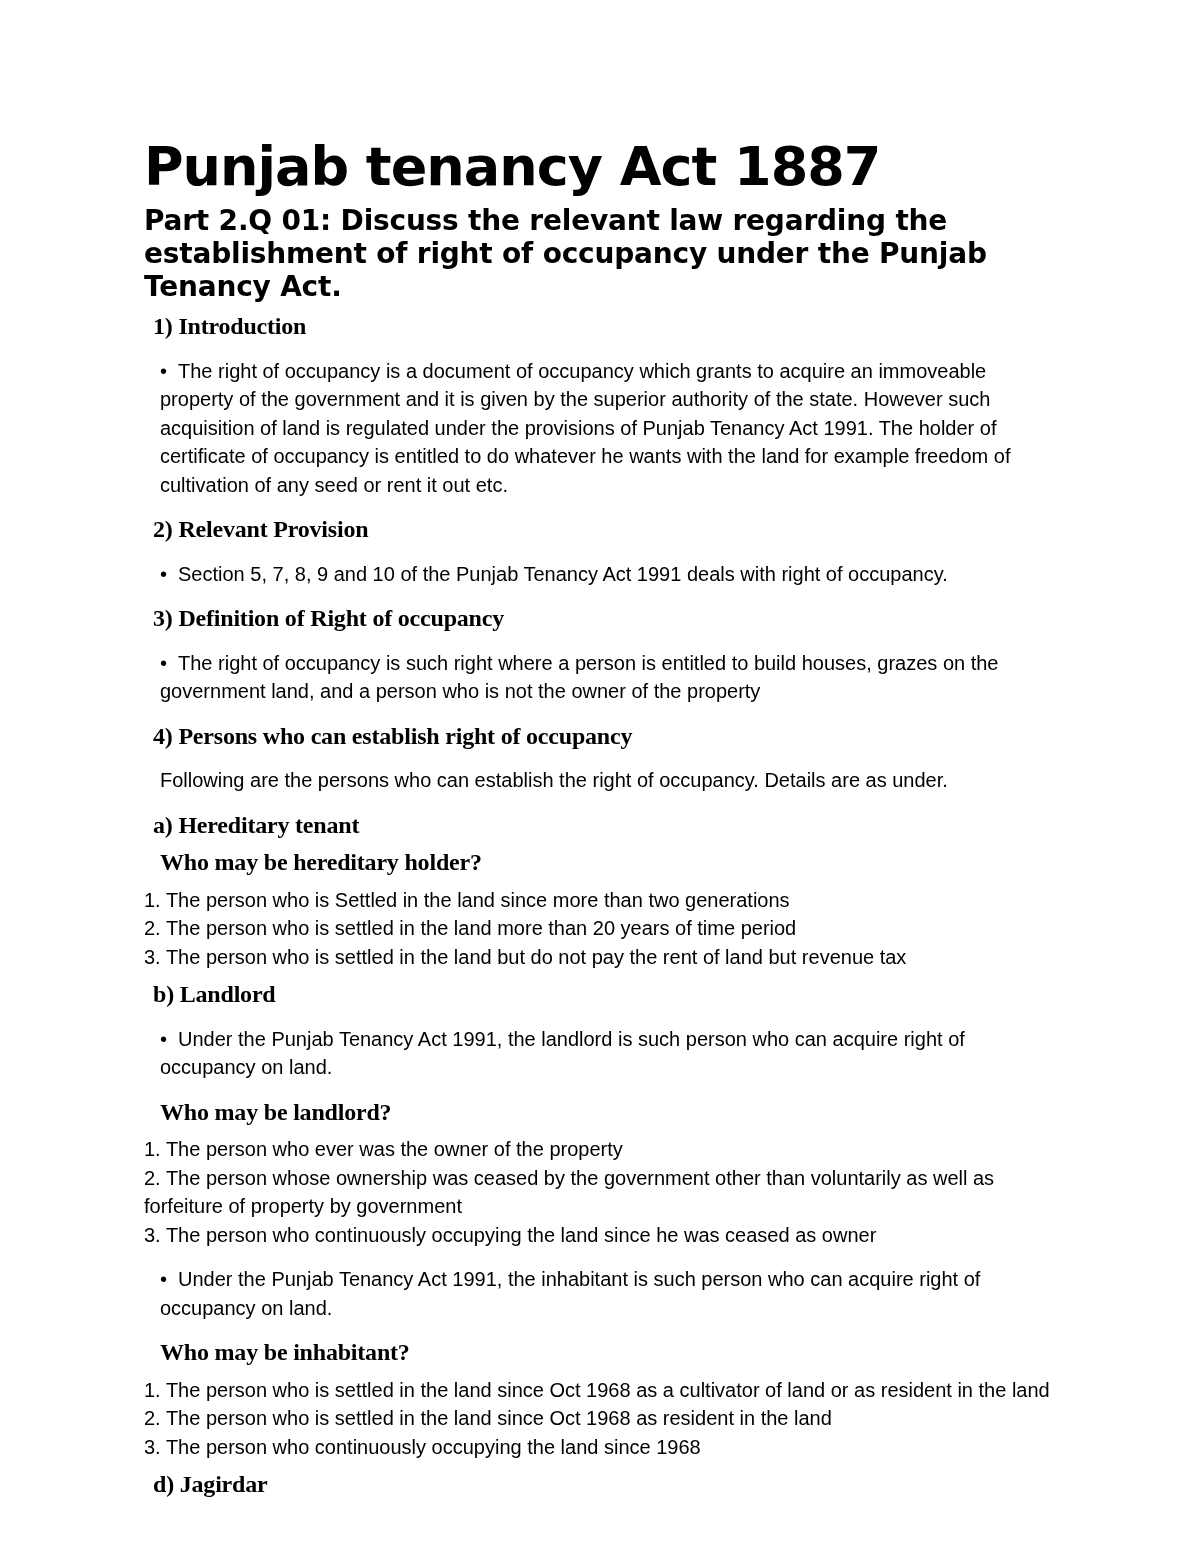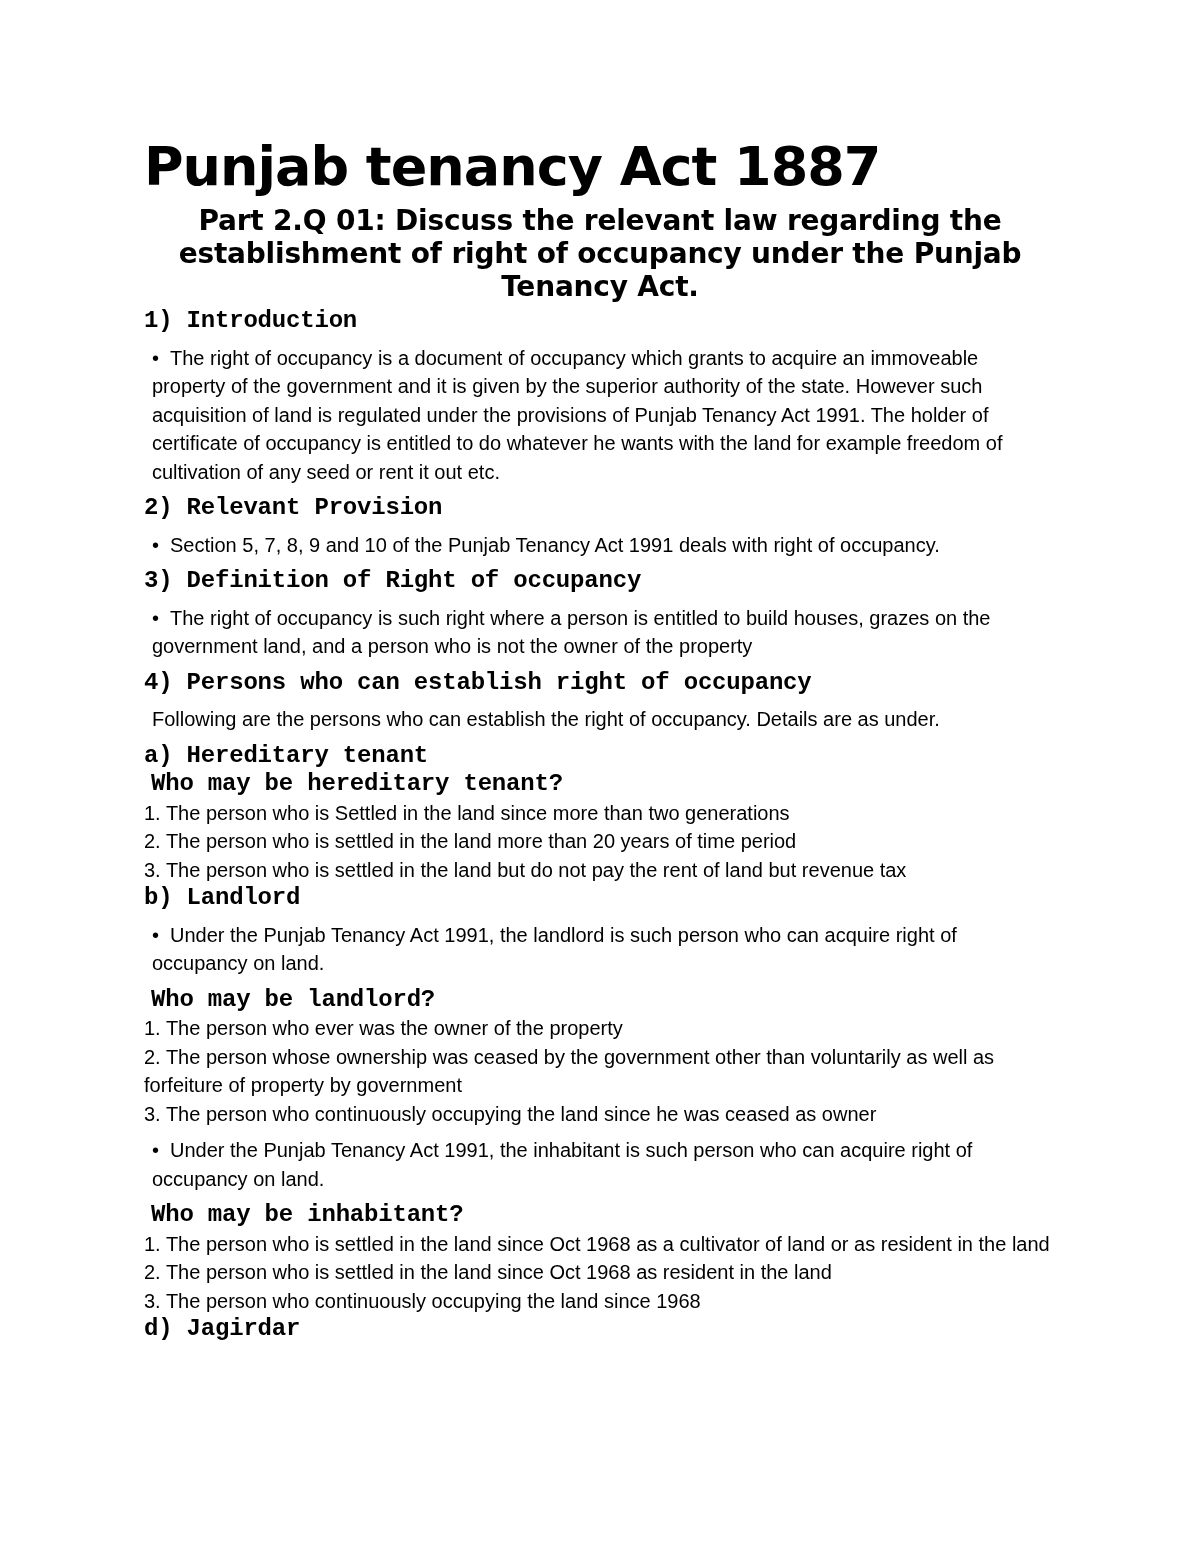--- a/index.html
+++ b/index.html
@@ -22,36 +22,35 @@
     letter-spacing: -1px;
     margin: 0 0 8px 0;
   }
   .doc-question {
     font-family: "DejaVu Sans", sans-serif;
     font-weight: bold;
     font-size: 28px;
     line-height: 33px;
     letter-spacing: -0.2px;
     margin: 0 0 4px 0;
-    text-align: center;
   }
   .sec-heading {
-    font-family: Liberation Mono, monospace;
+    font-family: Liberation Serif, serif;
     font-weight: bold;
     font-size: 24px;
     line-height: 28.5px;
     letter-spacing: -0.2px;
-    margin: 0;
+    margin: 9px;
   }
   .sec-heading.indent { padding-left: 7px; }
   .body-text {
     font-family: "Liberation Sans", sans-serif;
     font-size: 20px;
     line-height: 28.5px;
-    margin: 8px;
+    margin: 16px;
   }
   .bullet-glyph {
     display: inline-block;
     margin-right: 11px;
     font-size: 20px;
   }
   .list-item { margin: 0; }
 </style>
 </head>
 <body>
@@ -69,21 +68,21 @@
   <p class="body-text"><span class="bullet-glyph">•</span><span>Section 5, 7, 8, 9 and 10 of the Punjab Tenancy Act 1991 deals with right of occupancy.</span></p>
 
   <h3 class="sec-heading">3) Definition of Right of occupancy</h3>
   <p class="body-text"><span class="bullet-glyph">•</span><span>The right of occupancy is such right where a person is entitled to build houses, grazes on the government land, and a person who is not the owner of the property</span></p>
 
   <h3 class="sec-heading">4) Persons who can establish right of occupancy</h3>
   <p class="body-text">Following are the persons who can establish the right of occupancy. Details are as under.</p>
 
   <h3 class="sec-heading">a) Hereditary tenant</h3>
 
-  <h3 class="sec-heading indent">Who may be hereditary tenant?</h3>
+  <h3 class="sec-heading indent">Who may be hereditary holder?</h3>
   <p class="body-text list-item">1. The person who is Settled in the land since more than two generations</p>
   <p class="body-text list-item">2. The person who is settled in the land more than 20 years of time period</p>
   <p class="body-text list-item">3. The person who is settled in the land but do not pay the rent of land but revenue tax</p>
 
   <h3 class="sec-heading">b) Landlord</h3>
   <p class="body-text"><span class="bullet-glyph">•</span><span>Under the Punjab Tenancy Act 1991, the landlord is such person who can acquire right of occupancy on land.</span></p>
 
   <h3 class="sec-heading indent">Who may be landlord?</h3>
   <p class="body-text list-item">1. The person who ever was the owner of the property</p>
   <p class="body-text list-item">2. The person whose ownership was ceased by the government other than voluntarily as well as forfeiture of property by government</p>

